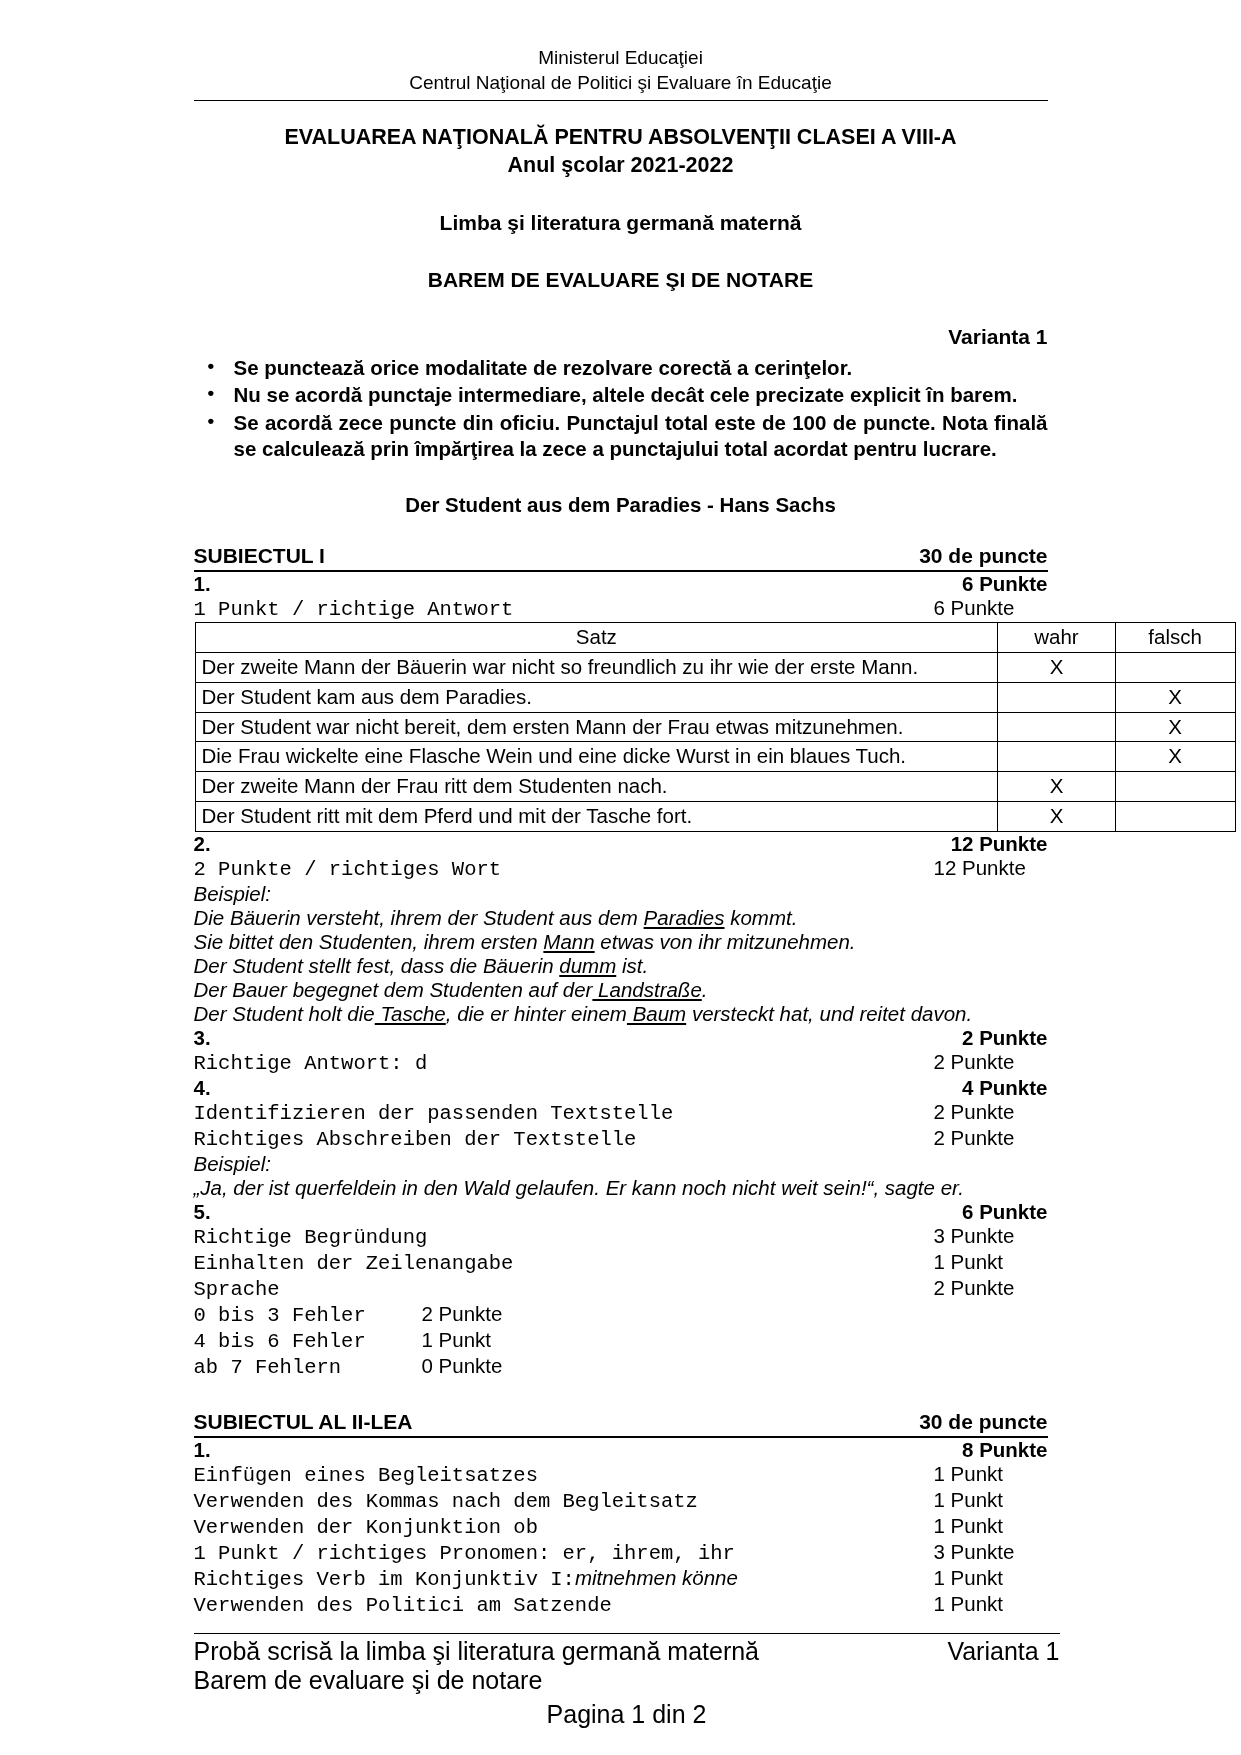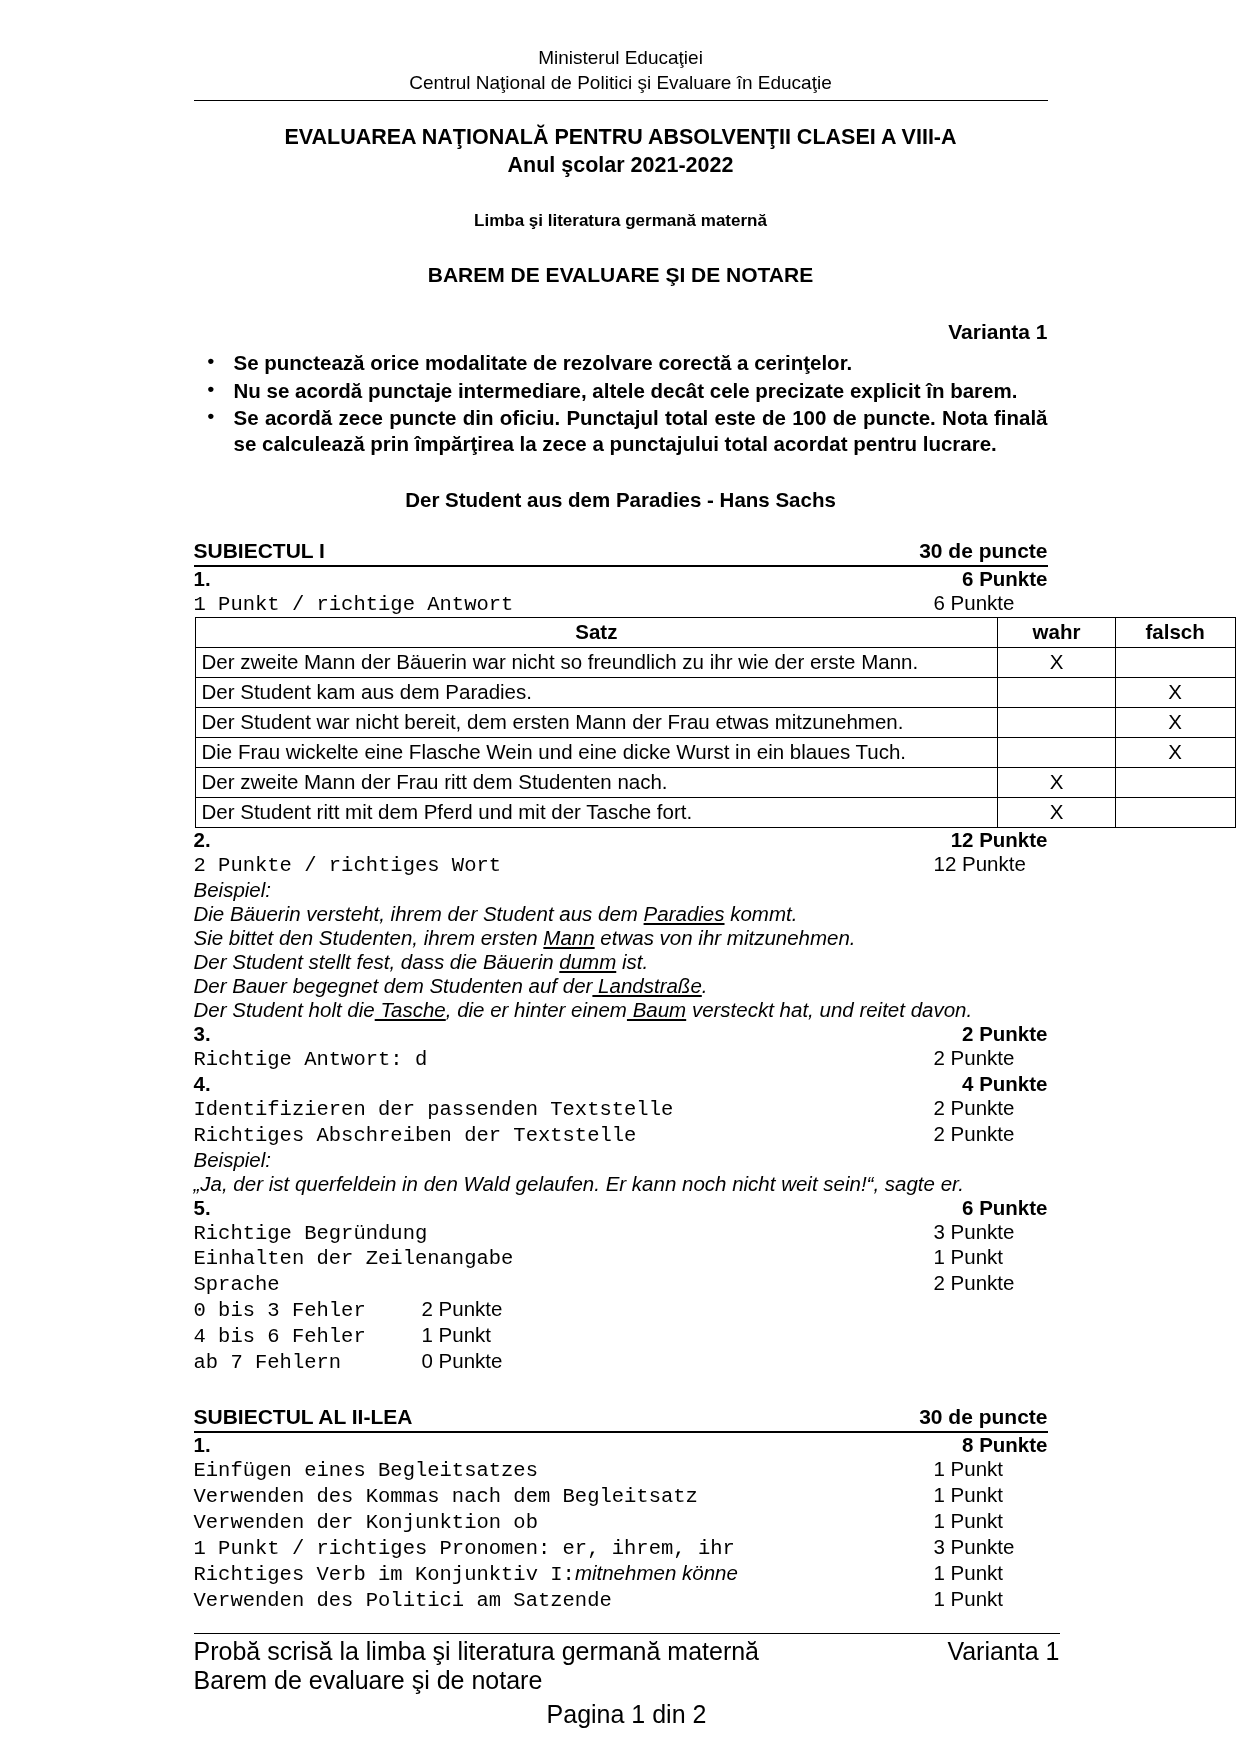--- a/index.html
+++ b/index.html
@@ -42,21 +42,21 @@
   .title-block {
     text-align: center;
     font-weight: bold;
     margin-top: 23px;
     font-size: 21.5px;
     line-height: 1.28;
   }
   .subject-line {
     text-align: center;
     font-weight: bold;
-    font-size: 17px;
+    font-size: 21px;
     margin-top: 32px;
   }
   .barem-line {
     text-align: center;
     font-weight: bold;
     font-size: 21px;
     margin-top: 32px;
   }
   .variant-line {
     text-align: right;
@@ -132,21 +132,21 @@
     font-size: 20.5px;
   }
   table.satz td, table.satz th {
     border: 1.3px solid #000;
     padding: 2px 6px 3px 6px;
     font-weight: normal;
     vertical-align: middle;
   }
   table.satz th {
     text-align: center;
-    font-weight: bold;
+    font-weight: normal;
   }
   table.satz td.sent { text-align: left; }
   table.satz td.mark { text-align: center; }
   col.c-sent { width: 751px; }
   col.c-wahr { width: 110px; }
   col.c-falsch { width: 112px; }
 
   
   .ptrow {
     position: relative;

